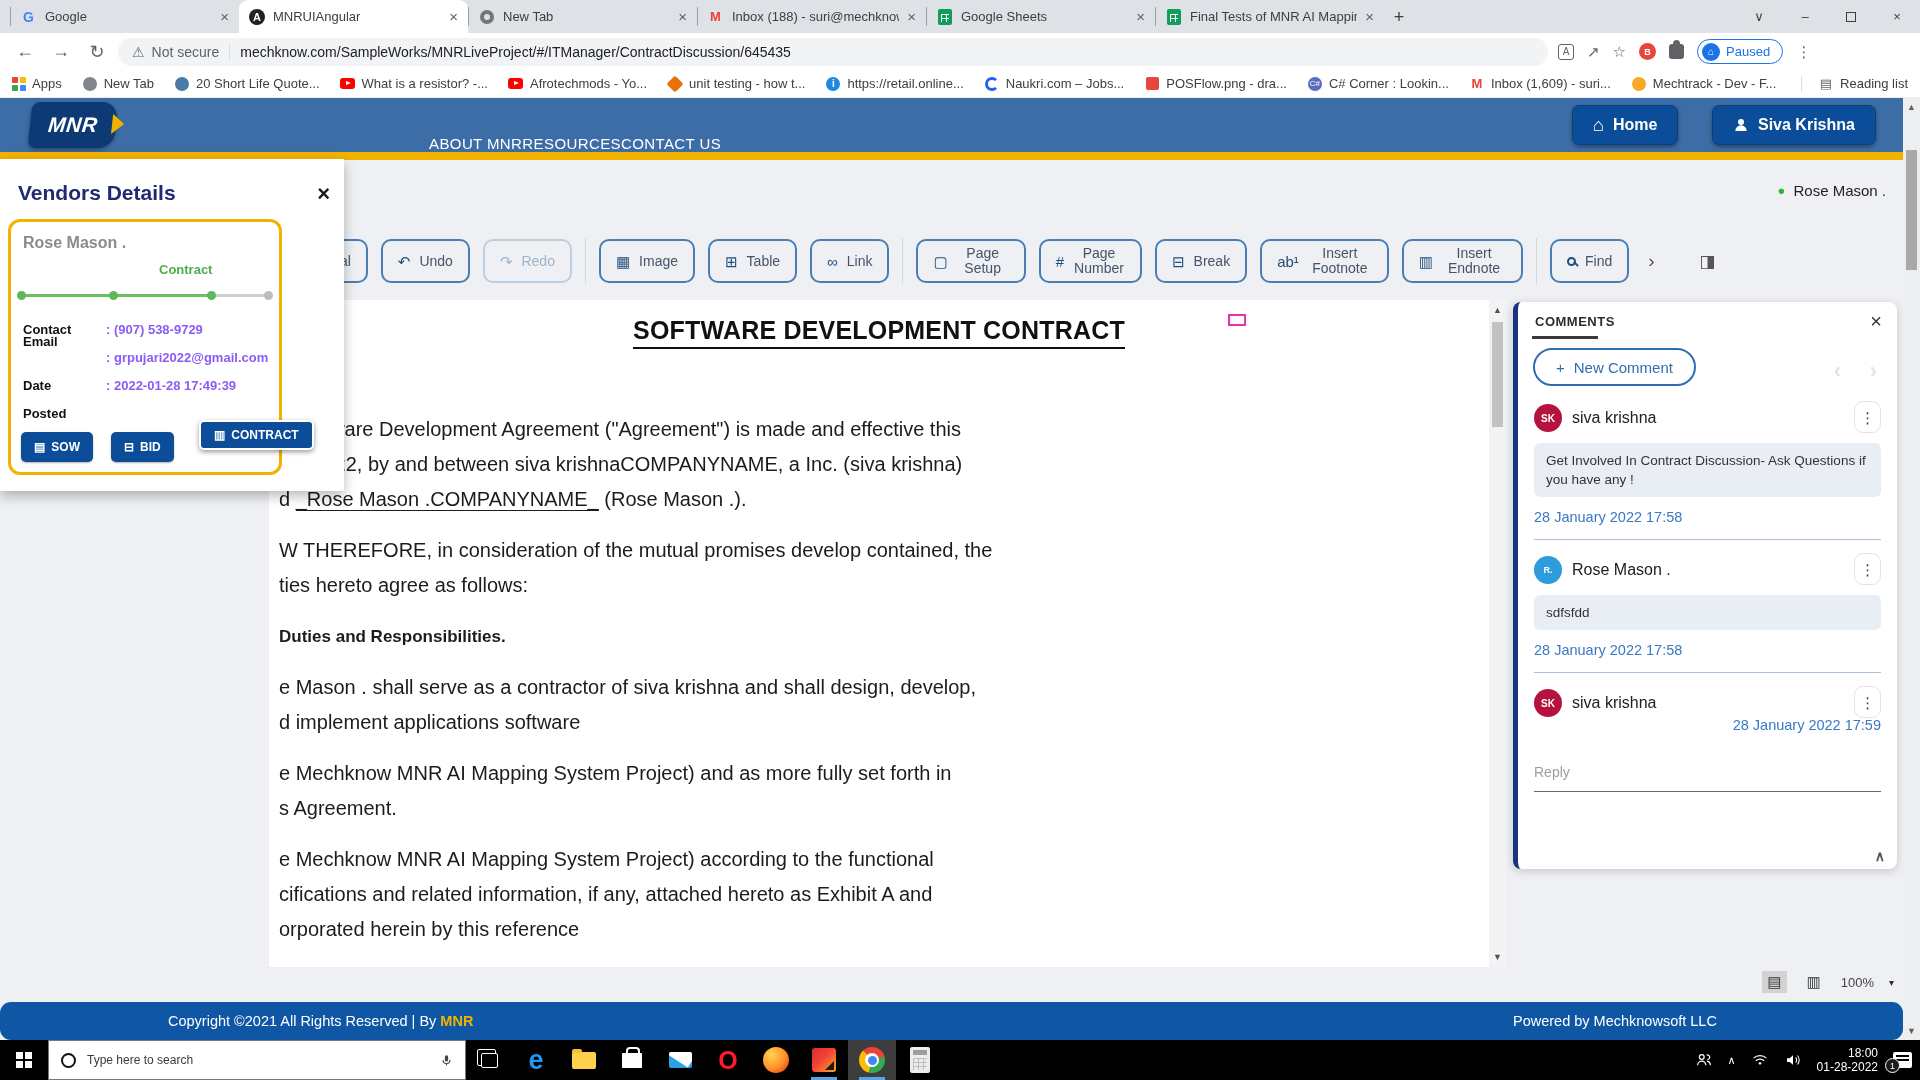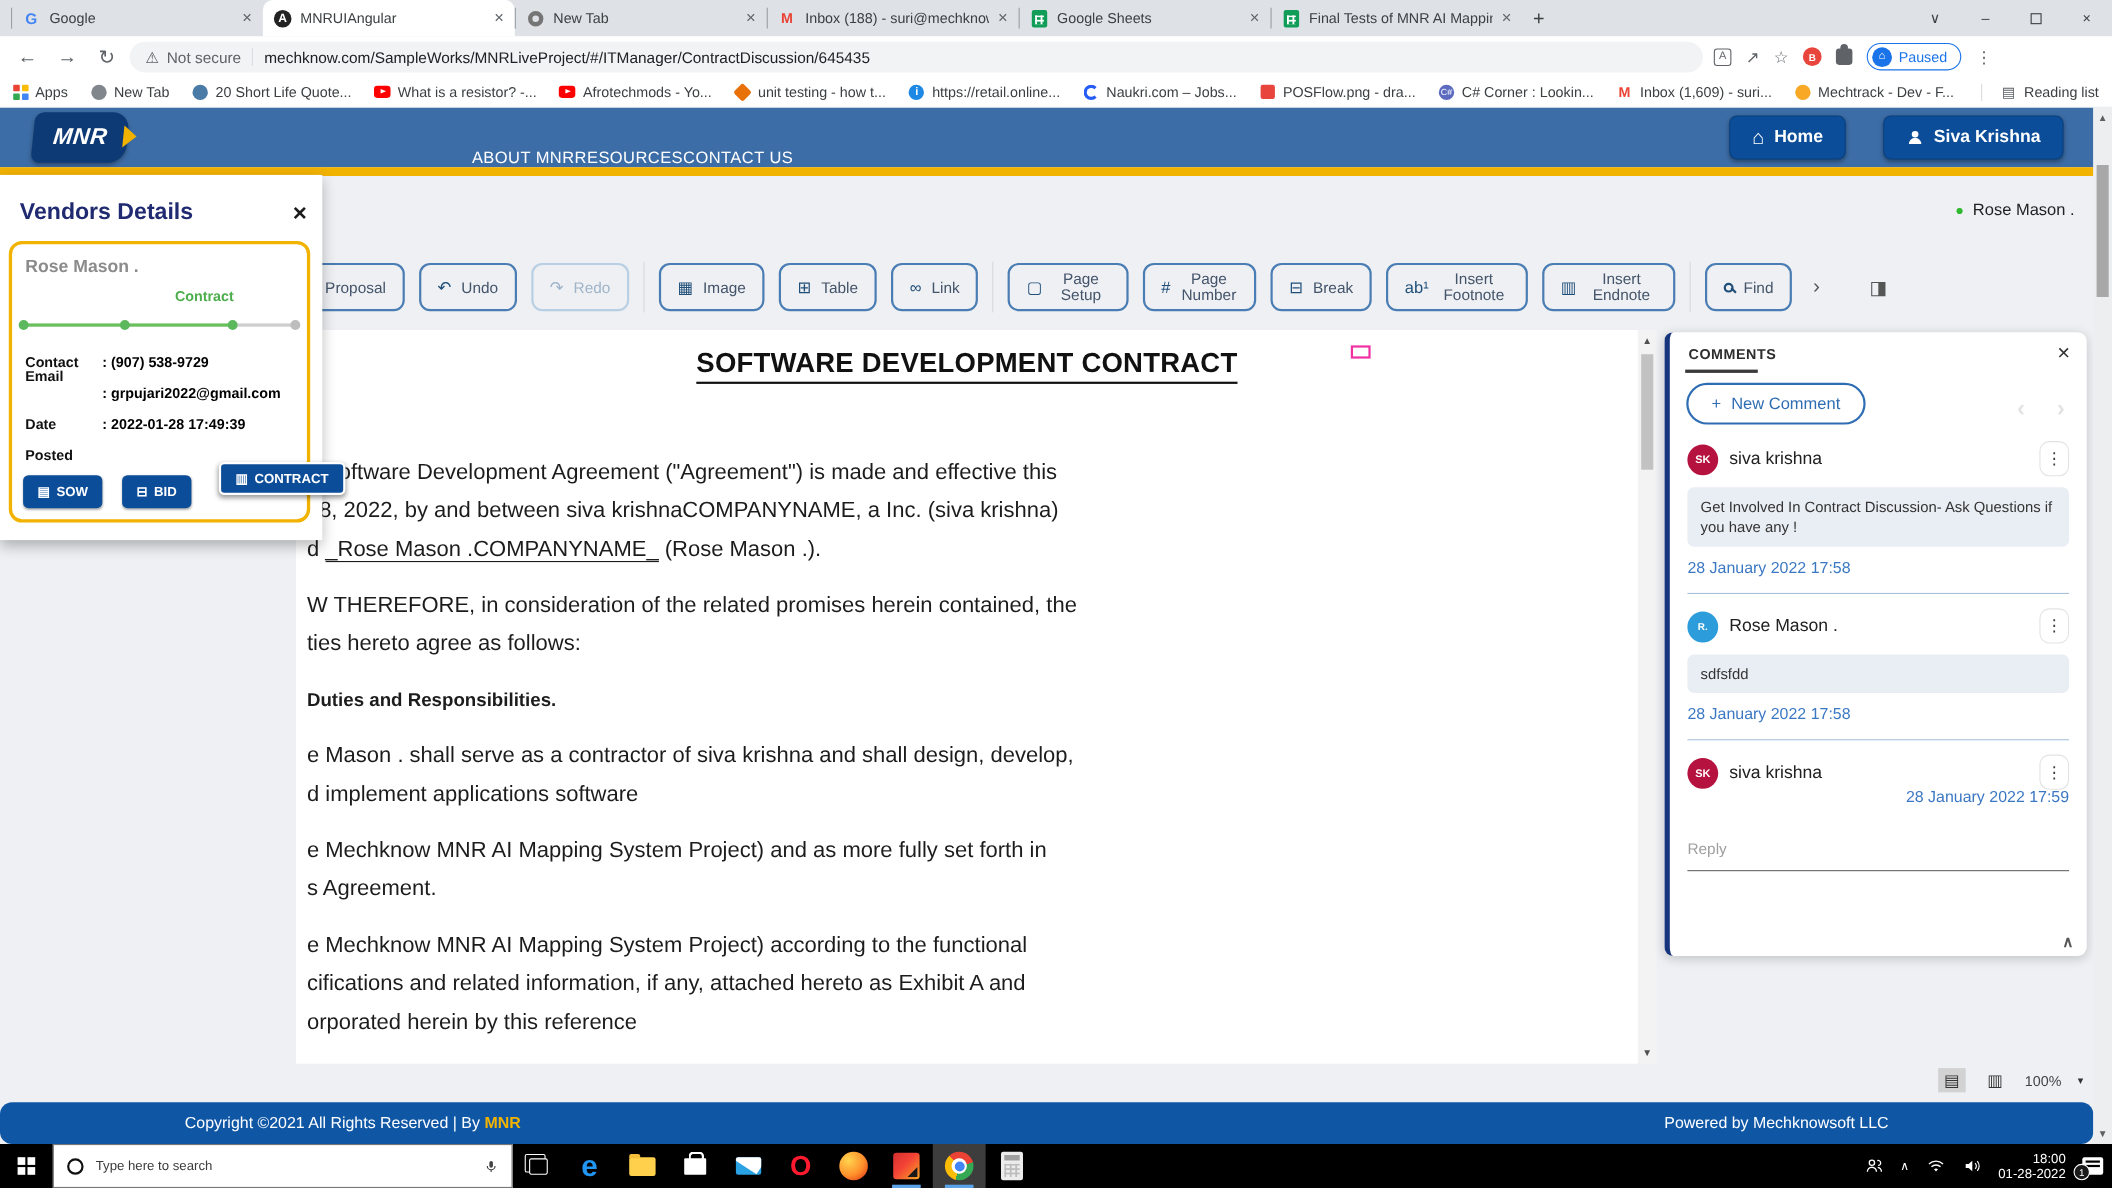--- a/index.html
+++ b/index.html
@@ -89,32 +89,32 @@
   .tbtn.disabled .ticon { color:#9fb4c9; }
   .tlabel2 { white-space:normal; width:52px; text-align:center; }
   .tlabel2.w64 { width:64px; }
   .tsep { width:1px; height:46px; background:#d4d8dd; }
   .mag { display:inline-block; width:9px; height:9px; border:2px solid #1f4e79; border-radius:50%; position:relative; }
   .mag:after { content:""; position:absolute; width:6px; height:2px; background:#1f4e79; transform:rotate(45deg); right:-5px; bottom:-1px; }
   .tbar-extra { color:#555; font-size:19px; padding:0 6px; }
   .panel-toggle { color:#555; font-size:17px; margin-left:26px; }
 
   
-  .vpanel { position:absolute; left:0; top:159px; width:293px; height:332px; background:#fff; box-shadow:0 5px 12px rgba(0,0,0,.28); z-index:5; }
+  .vpanel { position:absolute; left:0; top:159px; width:344px; height:332px; background:#fff; box-shadow:0 5px 12px rgba(0,0,0,.28); z-index:5; }
   .vtitle { position:absolute; left:18px; top:22px; font-size:21px; font-weight:bold; color:#1f2a70; }
   .vclose { position:absolute; right:14px; top:22px; font-size:22px; color:#1a1a1a; font-weight:bold; }
   .vcard { position:absolute; left:8px; top:60px; width:274px; height:256px; border:3px solid #f2b200; border-radius:12px; background:#fff; }
   .vname { position:absolute; left:12px; top:12px; font-size:16px; font-weight:bold; color:#8b8b8b; }
   .vstage { position:absolute; left:148px; top:40px; font-size:13px; font-weight:bold; color:#4cae4c; }
   .vline-g { position:absolute; left:8px; top:72px; width:196px; height:3px; background:#6abf5e; }
   .vline-x { position:absolute; left:204px; top:72px; width:56px; height:3px; background:#cfcfcf; }
   .vdot { position:absolute; top:69px; width:9px; height:9px; border-radius:50%; background:#5cb85c; }
   .vdot.gray { background:#bdbdbd; }
   .vrow { position:absolute; left:12px; font-size:13px; font-weight:bold; color:#111; }
-  .vval { position:absolute; left:82px; font-size:13px; font-weight:bold; color:#000000;text-align:right; }
+  .vval { position:absolute; left:95px; font-size:13px; font-weight:bold; color:#8b5cf6;text-align:right; }
   .vbtn { position:absolute; height:30px; background:#0b4d99; border-radius:5px; color:#fff; font-size:12px; font-weight:bold; display:flex; align-items:center; gap:6px; padding:0 13px; box-shadow:0 1px 2px rgba(0,0,0,.3); }
   .vbtn .vic { font-size:12px; }
   .vbtn-contract { border:2px solid #fff; box-shadow:0 2px 5px rgba(0,0,0,.4); }
 
   
   .page { position:absolute; left:269px; top:300px; width:1220px; height:667px; background:#fff; z-index:0; }
   .dtitle { position:absolute; top:16px; left:0; right:0; text-align:center; font-size:25px; font-weight:bold; color:#111; }
   .dtitle span { border-bottom:2.5px solid #111; padding-bottom:3px; letter-spacing:.2px; }
   .cmarker { position:absolute; left:959px; top:14px; width:18px; height:12px; border:2px solid #f02fa2; }
   .dbody { position:absolute; left:10px; top:112px; width:900px; font-size:20px; color:#1c1c1c; }
@@ -483,21 +483,21 @@
   <div class="page">
     <div class="dtitle"><span>SOFTWARE DEVELOPMENT CONTRACT</span></div>
     <div class="cmarker"></div>
     <div class="dbody">
       <p>
         <span>s Software Development Agreement ("Agreement") is made and effective this</span><br>
         <span>28, 2022, by and between siva krishnaCOMPANYNAME, a Inc. (siva krishna)</span><br>
         <span>d </span><span class="und">_Rose Mason  .COMPANYNAME_</span><span> (Rose Mason  .).</span>
       </p>
       <p>
-        <span>W THEREFORE, in consideration of the related promises herein contained, the</span><br>
+        <span>W THEREFORE, in consideration of the mutual promises develop contained, the</span><br>
         <span>ties hereto agree as follows:</span>
       </p>
       <p class="dh2">Duties and Responsibilities.</p>
       <p>
         <span>e Mason  . shall serve as a contractor of siva krishna and shall design, develop,</span><br>
         <span>d implement applications software</span>
       </p>
       <p>
         <span>e Mechknow MNR AI Mapping System Project) and as more fully set forth in</span><br>
         <span>s Agreement.</span>

